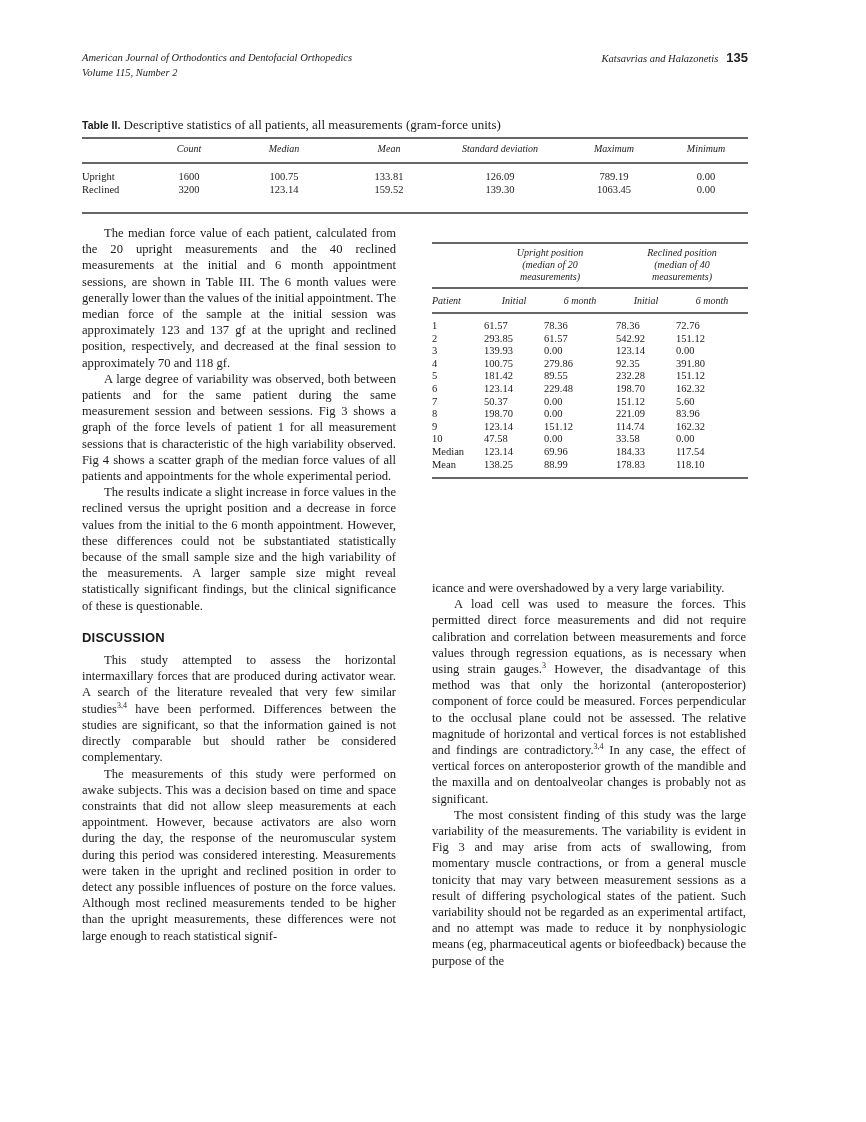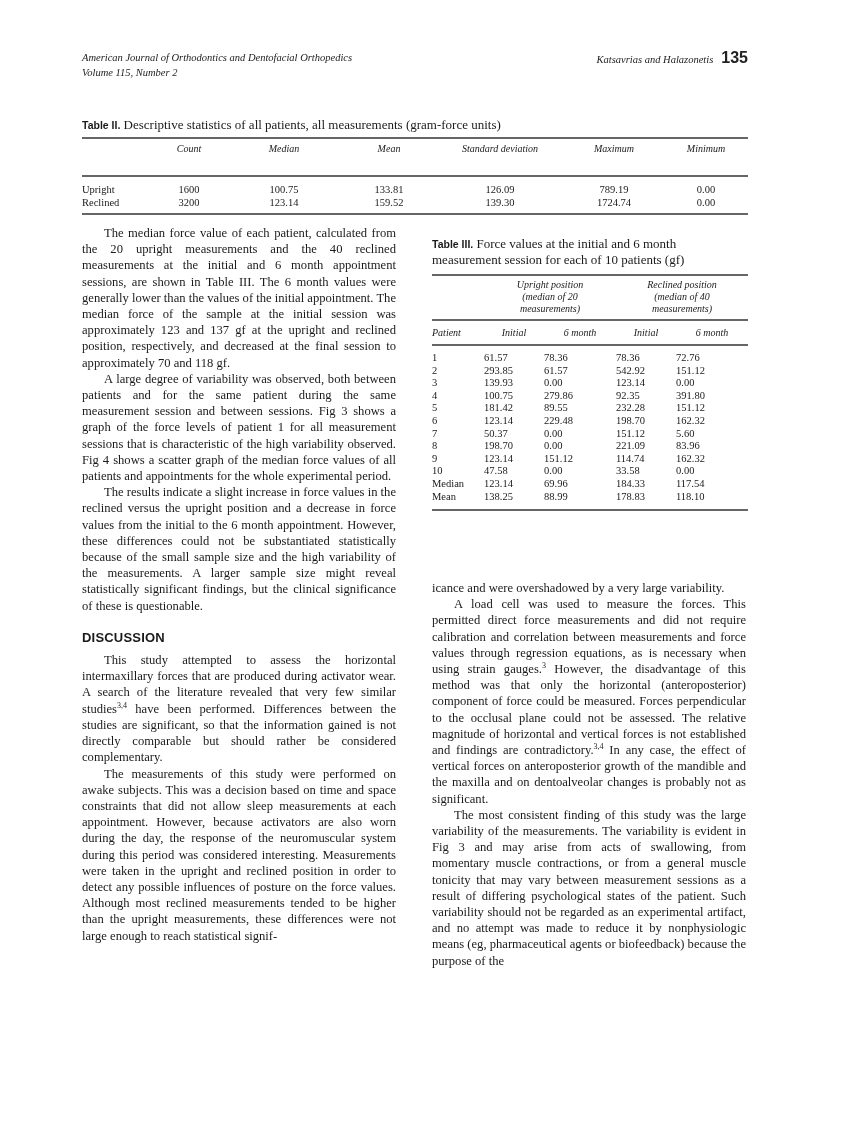--- a/index.html
+++ b/index.html
@@ -4,34 +4,34 @@
 <style>
   html, body { margin: 0; padding: 0; background: #ffffff; }
   body {
     width: 866px; height: 1122px; position: relative; overflow: hidden;
     font-family: "Liberation Serif", "DejaVu Serif", serif;
     color: #1a1a1a;
   }
   .header { position: absolute; left: 82px; top: 50px; width: 666px; font-style: italic; font-size: 10.5px; line-height: 15px; color: #222; }
   .header .left { position: absolute; left: 0; top: 0; }
   .header .right { position: absolute; right: 0; top: 0; white-space: nowrap; }
-  .header .pageno { font-family: "Liberation Sans", sans-serif; font-style: normal; font-weight: bold; font-size: 16px; margin-left: 8px; }
+  .header .pageno { font-family: "Liberation Sans", sans-serif; font-style: normal; font-weight: bold; font-size: 13px; margin-left: 8px; }
 
   .caption { font-size: 13px; line-height: 16px; }
   .caption .lbl { font-family: "Liberation Sans", sans-serif; font-weight: bold; font-size: 10.5px; }
 
   
   .t2 { position: absolute; left: 82px; top: 117px; width: 666px; }
   .t2 table { width: 100%; border-collapse: collapse; font-size: 10.5px; margin-top: 4px; }
-  .t2 th { font-style: italic; font-weight: normal; font-size: 10px; padding: 4px 0 21px 0; text-align: center; }
+  .t2 th { font-style: italic; font-weight: normal; font-size: 10px; padding: 4px 0 8px 0; text-align: center; }
   .t2 td { padding: 0; line-height: 13px; text-align: center; }
   .t2 td.rowlbl { text-align: left; }
   .t2 thead tr { border-top: 2px solid #666; border-bottom: 2px solid #666; }
   .t2 tbody tr:first-child td { padding-top: 6px; margin-top: 16px; }
-  .t2 tbody tr:last-child td { padding-bottom: 4px; }
+  .t2 tbody tr:last-child td { padding-bottom: 16px; }
   .t2 tbody { border-bottom: 2px solid #666; }
 
   
   .col { position: absolute; width: 314px; font-size: 12.6px; line-height: 16.2px; text-align: justify; }
   .col p { margin: 0; text-indent: 22px; }
   .col p.noind { text-indent: 0; }
   .col-left { left: 82px; top: 225px; }
   .col-right { left: 432px; top: 580px; }
   .heading { font-family: "Liberation Sans", sans-serif; font-weight: bold; font-size: 13px; margin: 16px 0 6px 0; text-indent: 0; letter-spacing: 0.2px; }
   sup { font-size: 8px; line-height: 0; vertical-align: super; }
@@ -103,41 +103,37 @@
         <td>126.09</td>
         <td>789.19</td>
         <td>0.00</td>
       </tr>
       <tr>
         <td class="rowlbl">Reclined</td>
         <td>3200</td>
         <td>123.14</td>
         <td>159.52</td>
         <td>139.30</td>
-        <td>1724.74</td>
+        <td>1063.45</td>
         <td>0.00</td>
       </tr>
     </tbody>
   </table>
 </div>
 
 <div class="col col-left">
   <p>The median force value of each patient, calculated from the 20 upright measurements and the 40 reclined measurements at the initial and 6 month appointment sessions, are shown in Table III. The 6 month values were generally lower than the values of the initial appointment. The median force of the sample at the initial session was approximately 123 and 137 gf at the upright and reclined position, respectively, and decreased at the final session to approximately 70 and 118 gf.</p>
   <p>A large degree of variability was observed, both between patients and for the same patient during the same measurement session and between sessions. Fig 3 shows a graph of the force levels of patient 1 for all measurement sessions that is characteristic of the high variability observed. Fig 4 shows a scatter graph of the median force values of all patients and appointments for the whole experimental period.</p>
   <p>The results indicate a slight increase in force values in the reclined versus the upright position and a decrease in force values from the initial to the 6 month appointment. However, these differences could not be substantiated statistically because of the small sample size and the high variability of the measurements. A larger sample size might reveal statistically significant findings, but the clinical significance of these is questionable.</p>
   <div class="heading">DISCUSSION</div>
   <p><span>This study attempted to assess the horizontal intermaxillary forces that are produced during activator wear. A search of the literature revealed that very few similar studies</span><sup>3,4</sup><span> have been performed. Differences between the studies are significant, so that the information gained is not directly comparable but should rather be considered complementary.</span></p>
   <p>The measurements of this study were performed on awake subjects. This was a decision based on time and space constraints that did not allow sleep measurements at each appointment. However, because activators are also worn during the day, the response of the neuromuscular system during this period was considered interesting. Measurements were taken in the upright and reclined position in order to detect any possible influences of posture on the force values. Although most reclined measurements tended to be higher than the upright measurements, these differences were not large enough to reach statistical signif-</p>
 </div>
 
 <div class="t3">
-  <div class="caption">
-    <span class="lbl">Table III.</span>
-    <span>Force values at the initial and 6 month measurement session for each of 10 patients (gf)</span>
-  </div>
   <table>
     <colgroup>
       <col style="width:52px">
         <col style="width:60px">
         <col style="width:72px">
         <col style="width:60px">
         <col style="width:72px">
     </colgroup>
     <thead>
       <tr class="grp">

